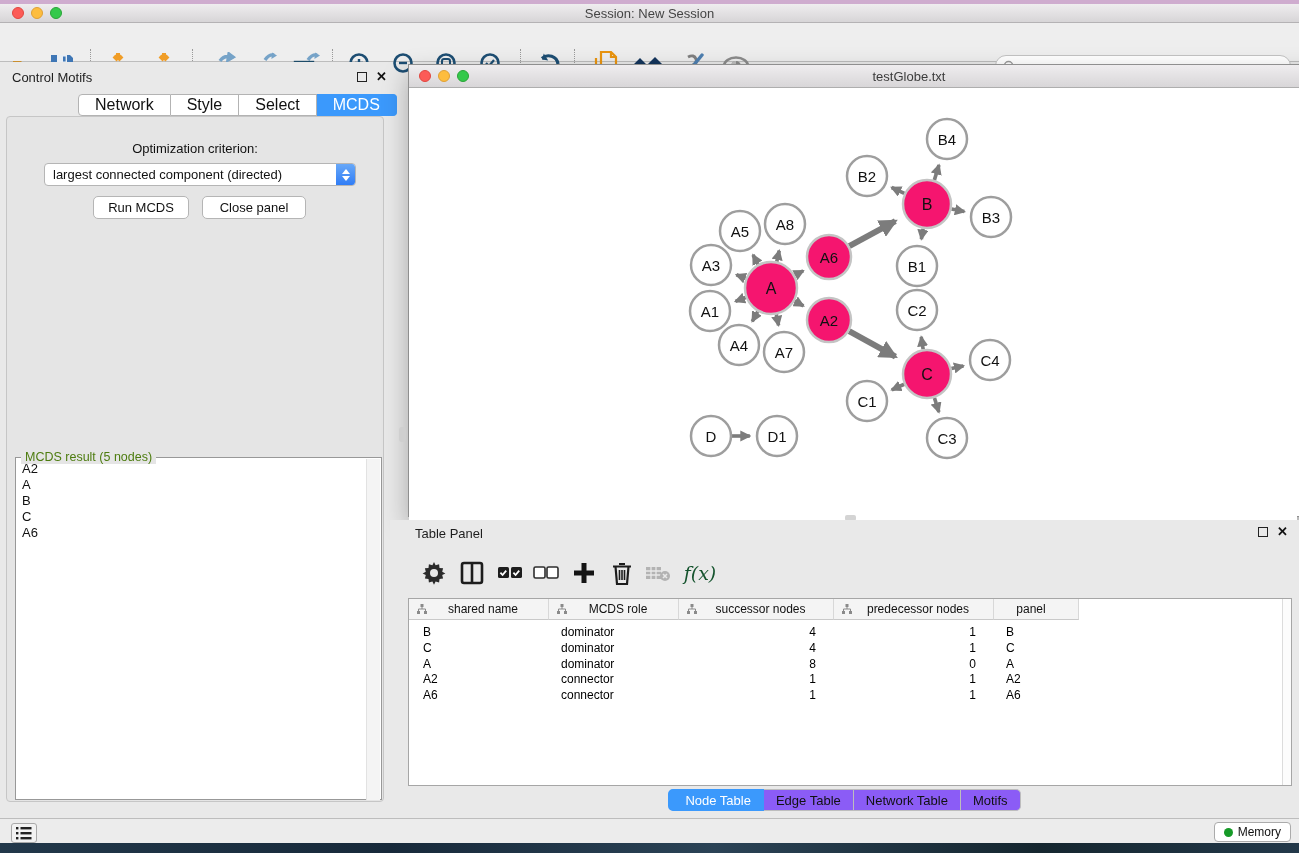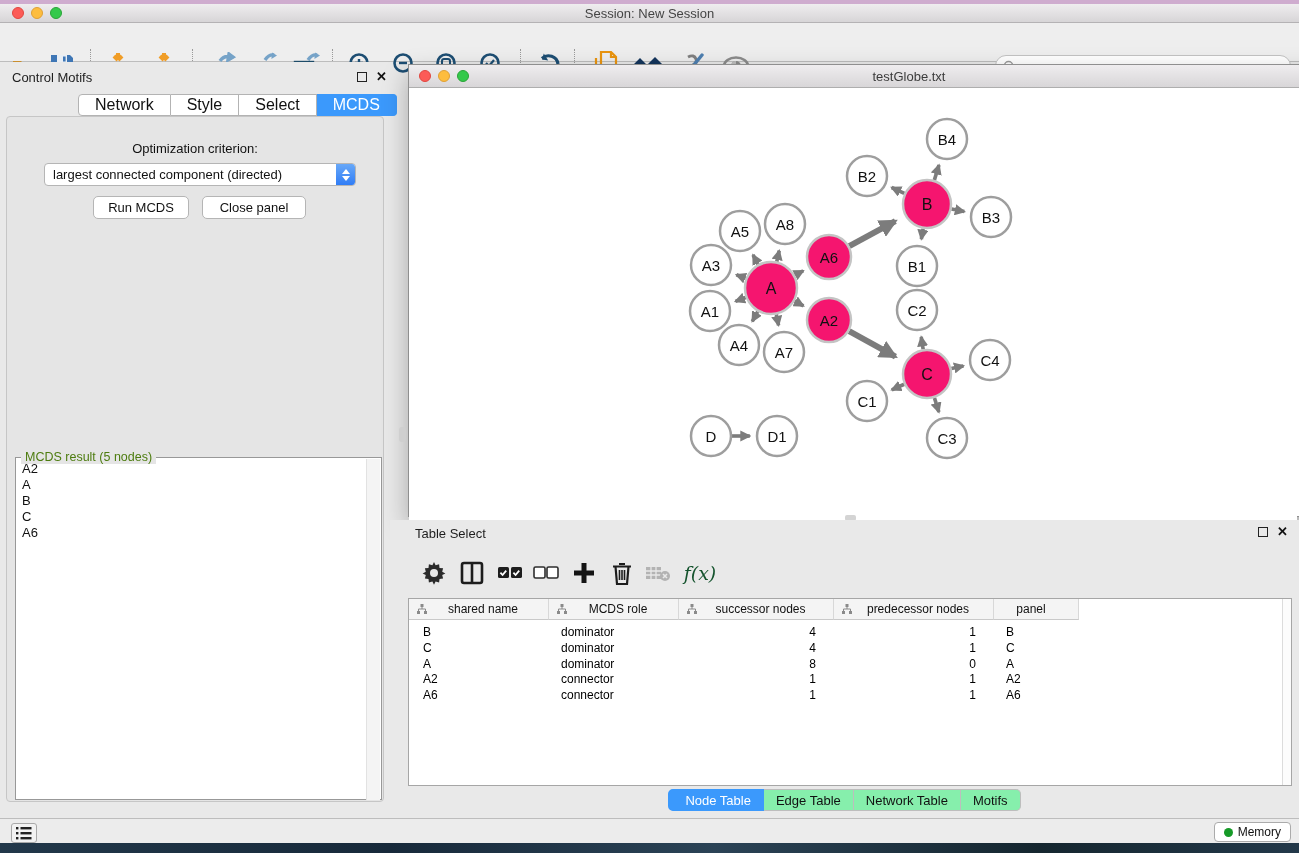--- a/index.html
+++ b/index.html
@@ -82,21 +82,21 @@
   #tp-header { position:absolute; left:0; top:0; height:21px; display:flex; }
   .th { height:21px; background:#f4f4f4; border-right:1px solid #d8d8d8; border-bottom:1px solid #c9c9c9;
      display:flex; align-items:center; font-size:12px; color:#111; position:relative; }
   .th .th-label { flex:1; text-align:center; padding-right:10px; }
   .th .tree-ic { margin-left:7px; }
   .tr { position:absolute; left:0; height:16px; display:flex; font-size:12px; color:#000; }
   .td { height:16px; display:flex; align-items:center; white-space:nowrap; }
   #tp-scroll { position:absolute; right:0; top:0; width:9px; height:186px; background:#fcfcfc; border-left:1px solid #dcdcdc; }
   #tp-tabs { position:absolute; left:0; top:269px; width:909px; display:flex; justify-content:center; }
   .tp-tab { height:22px; padding:0 12px; display:flex; align-items:center; font-size:13px;
-     background:#86efac; border:1px solid #bdbdbd; border-left:none; color:#111; }
+     background:#8b5cf6; border:1px solid #bdbdbd; border-left:none; color:#111; }
   .tp-tab:first-child { border-left:5px solid #1d4ed8; border-radius:5px 0 0 5px; }
   .tp-tab:last-child { border-radius:0 5px 5px 0; }
   .tp-tab.active { background:#3b99fc; border-color:#3b99fc; color:#fff; }
 
   
   #status-bar { left:0; top:818px; width:1299px; height:25px; background:#ececec; border-top:1px solid #bdbdbd; }
   #list-btn { position:absolute; left:11px; top:4px; width:26px; height:20px; background:#f2f2f2;
      border:1px solid #a9a9a9; border-radius:3px; display:flex; align-items:center; justify-content:center; }
   #memory-btn { position:absolute; right:8px; top:3px; height:20px; padding:0 9px; background:#fff;
      border:1px solid #ababab; border-radius:4px; display:flex; align-items:center; gap:5px; font-size:12px; color:#111; }
@@ -430,21 +430,21 @@
   <span id="nw-grip">
     <svg width="14" height="14" viewBox="0 0 14 14">
       <path d="M13 4 L4 13 M13 8 L8 13 M13 12 L12 13" stroke="#9d9d9d" stroke-width="1.4"></path>
     </svg>
   </span>
 </div>
 <div class="abs" id="nw-vthumb"></div>
 <div class="abs" id="nw-hthumb"></div>
 
 <div class="abs" id="table-panel">
-  <span id="tp-title">Table Select</span>
+  <span id="tp-title">Table Panel</span>
   <span class="panel-float" style="left:868px; top:7px;"></span>
   <span class="panel-close" style="left:887px; top:7px;">✕</span>
 
   <div id="tp-toolbar">
     <span class="tp-icon" style="left:10px">
       <svg width="24" height="24" viewBox="0 0 24 24">
           <path d="M12 1 l1.6 3.2 3.5-.9 .4 3.6 3.6 .4 -.9 3.5 3.2 1.6 -3.2 1.6 .9 3.5 -3.6 .4 -.4 3.6 -3.5 -.9 -1.6 3.2 -1.6 -3.2 -3.5 .9 -.4 -3.6 -3.6 -.4 .9 -3.5 -3.2 -1.6 3.2 -1.6 -.9 -3.5 3.6 -.4 .4 -3.6 3.5 .9 z" fill="#2b2b2b"></path>
           <circle cx="12" cy="12" r="4" fill="#e9e9e9"></circle>
         </svg>
     </span>

